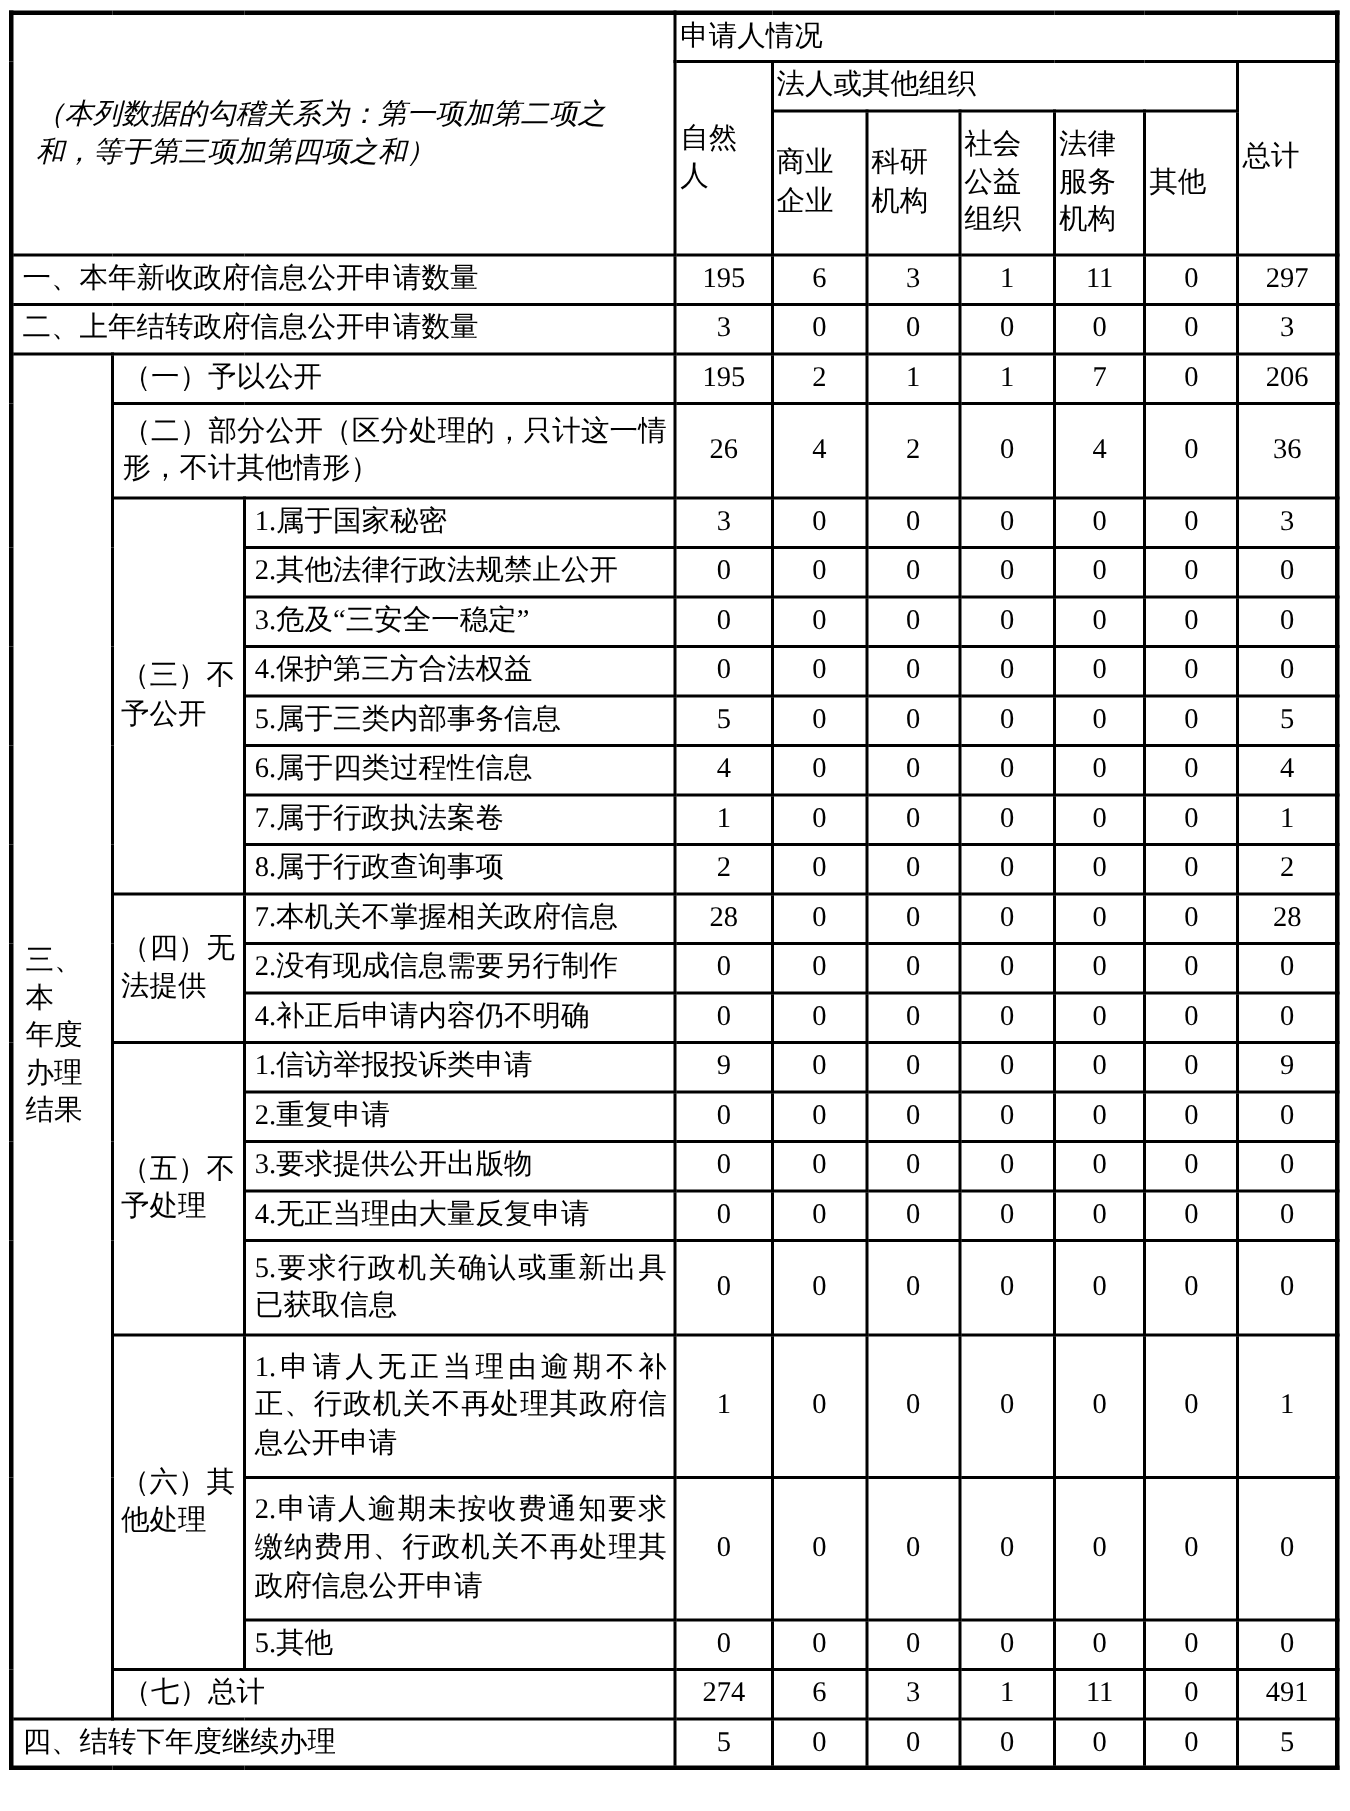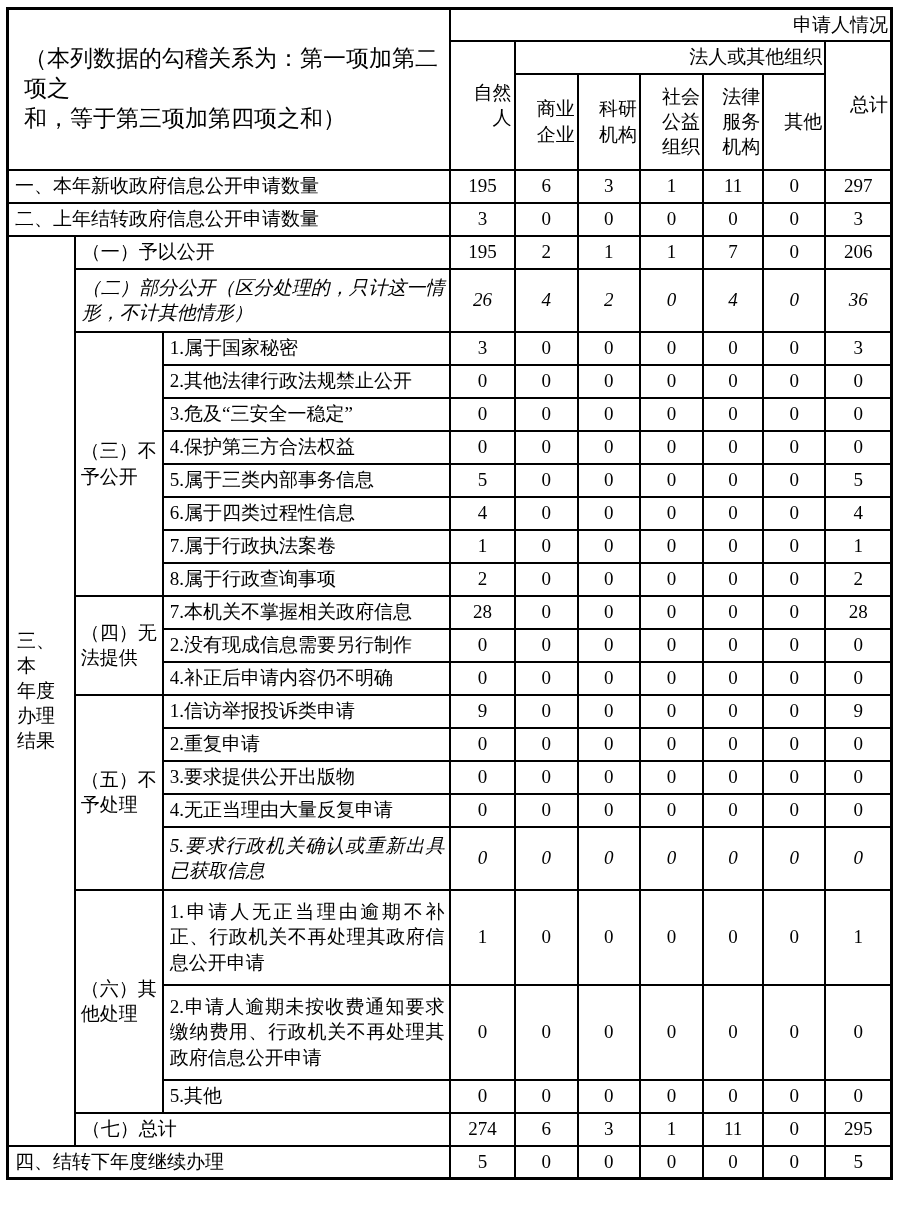--- a/index.html
+++ b/index.html
@@ -13,29 +13,29 @@
     border-collapse: collapse; table-layout: fixed;
     width: 887px; border: 3px solid #000;
     font-size: 19px; color: #000;
   }
   td {
     border: 2px solid #000; vertical-align: middle;
     padding: 1px 4px; line-height: 1.32; overflow: hidden;
   }
   .num { text-align: center; padding: 1px 1px; }
   .lbl { text-align: justify; padding-left: 6px; padding-right: 5px; }
-  .hd  { text-align: right; white-space: pre-line; padding: 1px 2px; }
+  .hd  { text-align: left; white-space: pre-line; padding: 1px 2px; }
   .sec { white-space: pre-line; padding-left: 8px; }
   .grp { white-space: pre-line; padding-left: 5px; padding-right: 2px; margin-top: 25px; }
   .note {
-    white-space: pre-line;
-    padding: 6px 10px 6px 15px; font-size: 23px; margin-top: 33px;
+    font-style: italic; white-space: pre-line;
+    padding: 6px 10px 6px 15px; font-size: 19px; margin-top: 33px;
   }
   tr.h-s { height: 33px; }
-  tr.h-d { height: 63px; font-style: italic; }
+  tr.h-d { height: 63px; }
   tr.h-t { height: 95px; }
   tr.hr1 { height: 32px; }
   tr.hr2 { height: 33px; }
   tr.hr3 { height: 96px; }
 </style>
 </head>
 <body>
 
 <div class="page">
   <table class="gov">
@@ -327,21 +327,21 @@
         </tr>
 
     <tr class="h-s">
       <td class="lbl" colspan="2">（七）总计</td>
     <td class="num">274</td>
           <td class="num">6</td>
           <td class="num">3</td>
           <td class="num">1</td>
           <td class="num">11</td>
           <td class="num">0</td>
-          <td class="num">295</td>
+          <td class="num">491</td>
         </tr>
     <tr class="h-s">
       <td class="lbl" colspan="3">四、结转下年度继续办理</td>
     <td class="num">5</td>
           <td class="num">0</td>
           <td class="num">0</td>
           <td class="num">0</td>
           <td class="num">0</td>
           <td class="num">0</td>
           <td class="num">5</td>

